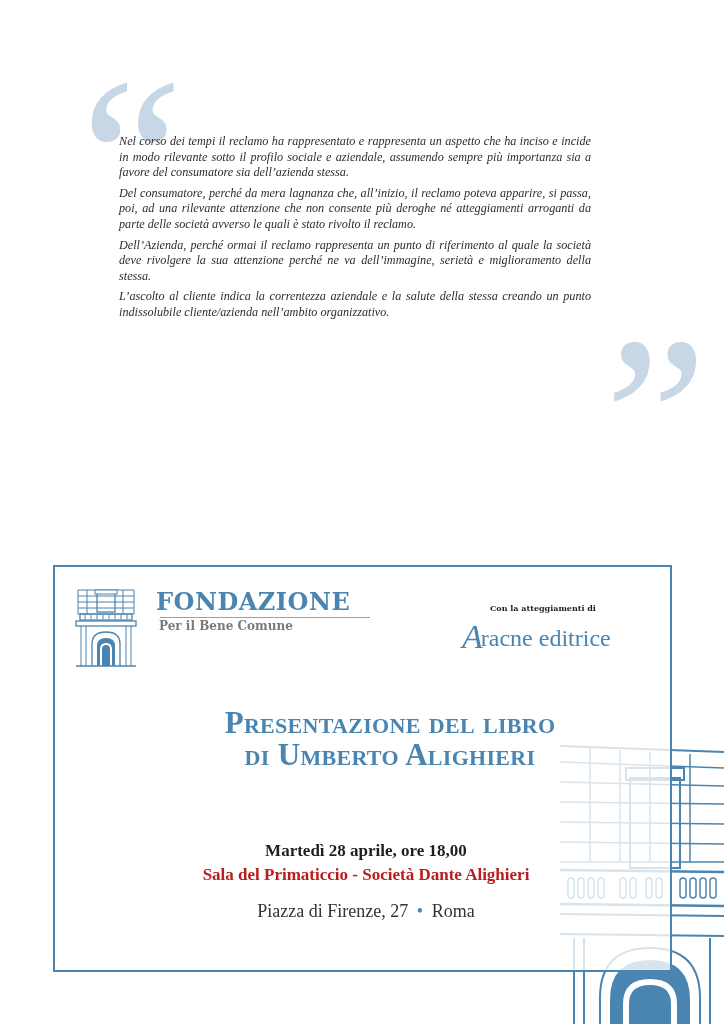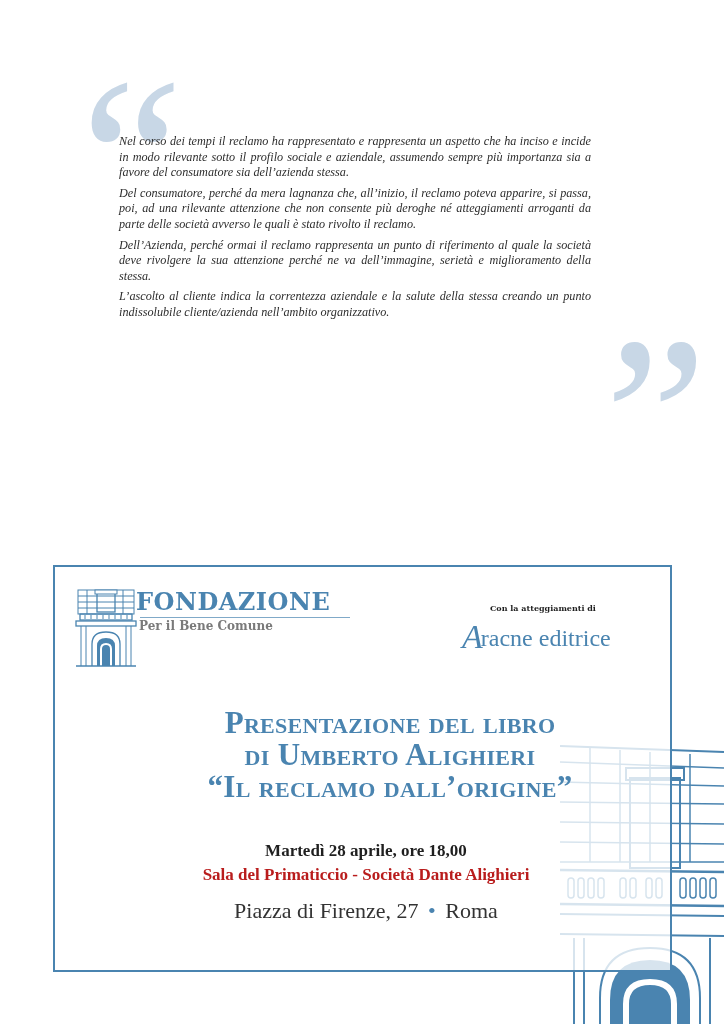--- a/index.html
+++ b/index.html
@@ -60,21 +60,21 @@
     .logo {
       position: absolute;
       left: 75px;
       top: 588px;
       width: 62px;
       height: 80px;
       z-index: 4;
     }
     .brand {
       position: absolute;
-      left: 136px;
+      left: 156px;
       top: 588px;
       z-index: 4;
       color: #4a84b0;
       font-family: "DejaVu Serif", serif;
       font-weight: bold;
     }
     .brand .line1 { font-size: 24px; letter-spacing: 0.5px; line-height: 28px; }
     .brand .rule { height: 1px; background: #4a84b0; width: 210px; margin: 1px 0 1px 4px; opacity: 0.7; }
     .brand .line2 { font-size: 24px; line-height: 28px; }
     .brand .line3 { font-size: 12px; color: #7a7a7a; margin-left: 3px; line-height: 14px; }
@@ -124,21 +124,21 @@
       position: absolute;
       left: 55px;
       top: 840px;
       width: 622px;
       text-align: center;
       z-index: 4;
       font-family: "Liberation Serif", serif;
     }
     .event .date { font-weight: bold; font-size: 17px; line-height: 22px; color: #1f1f1f; }
     .event .venue { font-weight: bold; font-size: 17px; line-height: 26px; color: #b91c1c; }
-    .event .address { font-size: 22px; line-height: 22px; margin-top: 12px; color: #333; }
+    .event .address { font-size: 18px; line-height: 22px; margin-top: 12px; color: #333; }
     .event .dot { color: #4a84b0; margin: 0 4px; }
   </style>
 </head>
 <body>
 
 <div id="open-quote" class="quote-mark">“</div>
 
 <div class="quote-body">
   <p>Nel corso dei tempi il reclamo ha rappresentato e rappresenta un aspetto che ha inciso e incide in modo rilevante sotto il profilo sociale e aziendale, assumendo sempre più importanza sia a favore del consumatore sia dell’azienda stessa.</p>
   <p>Del consumatore, perché da mera lagnanza che, all’inizio, il reclamo poteva apparire, si passa, poi, ad una rilevante attenzione che non consente più deroghe né atteggiamenti arroganti da parte delle società avverso le quali è stato rivolto il reclamo.</p>
@@ -230,21 +230,20 @@
 
 <div class="collab">Con la atteggiamenti di</div>
 <div class="publisher">
   <span class="glyph">A</span>
   <span>racne editrice</span>
 </div>
 
 <div class="title">
   <div>Presentazione del libro</div>
   <div>di Umberto Alighieri</div>
-  <div>“Il reclamo dall’origine”</div>
 </div>
 
 <div class="event">
   <div class="date">Martedì 28 aprile, ore 18,00</div>
   <div class="venue">Sala del Primaticcio - Società Dante Alighieri</div>
   <div class="address">
     <span>Piazza di Firenze, 27</span>
     <span class="dot">•</span>
     <span>Roma</span>
   </div>

